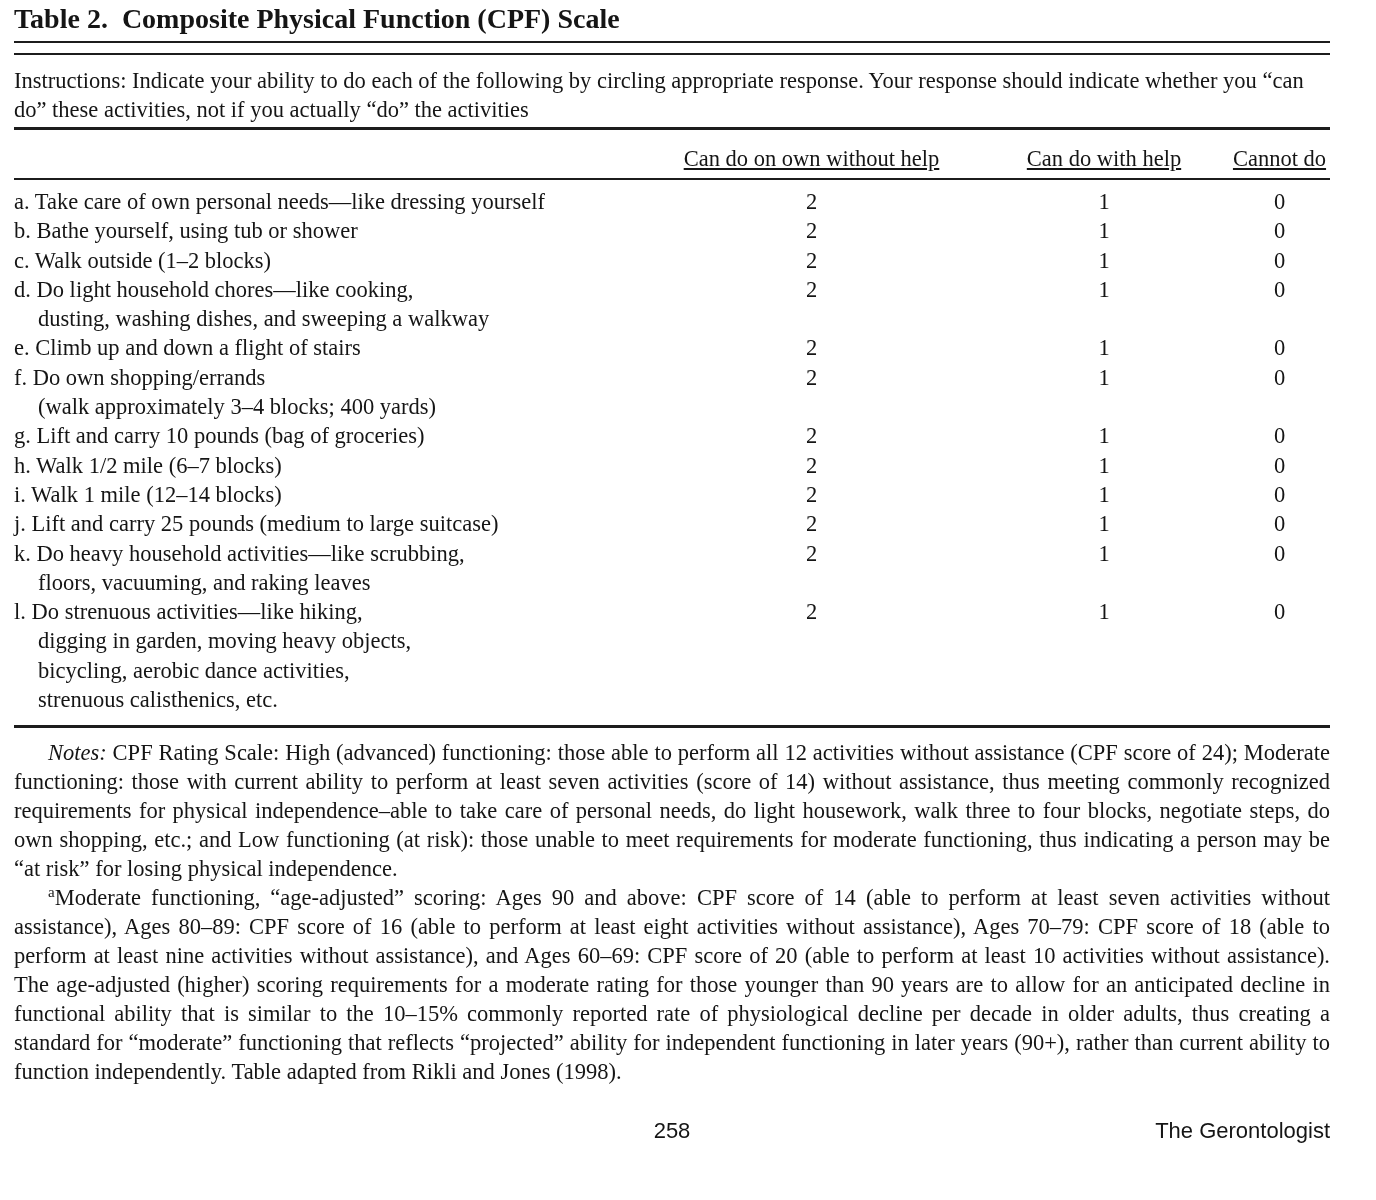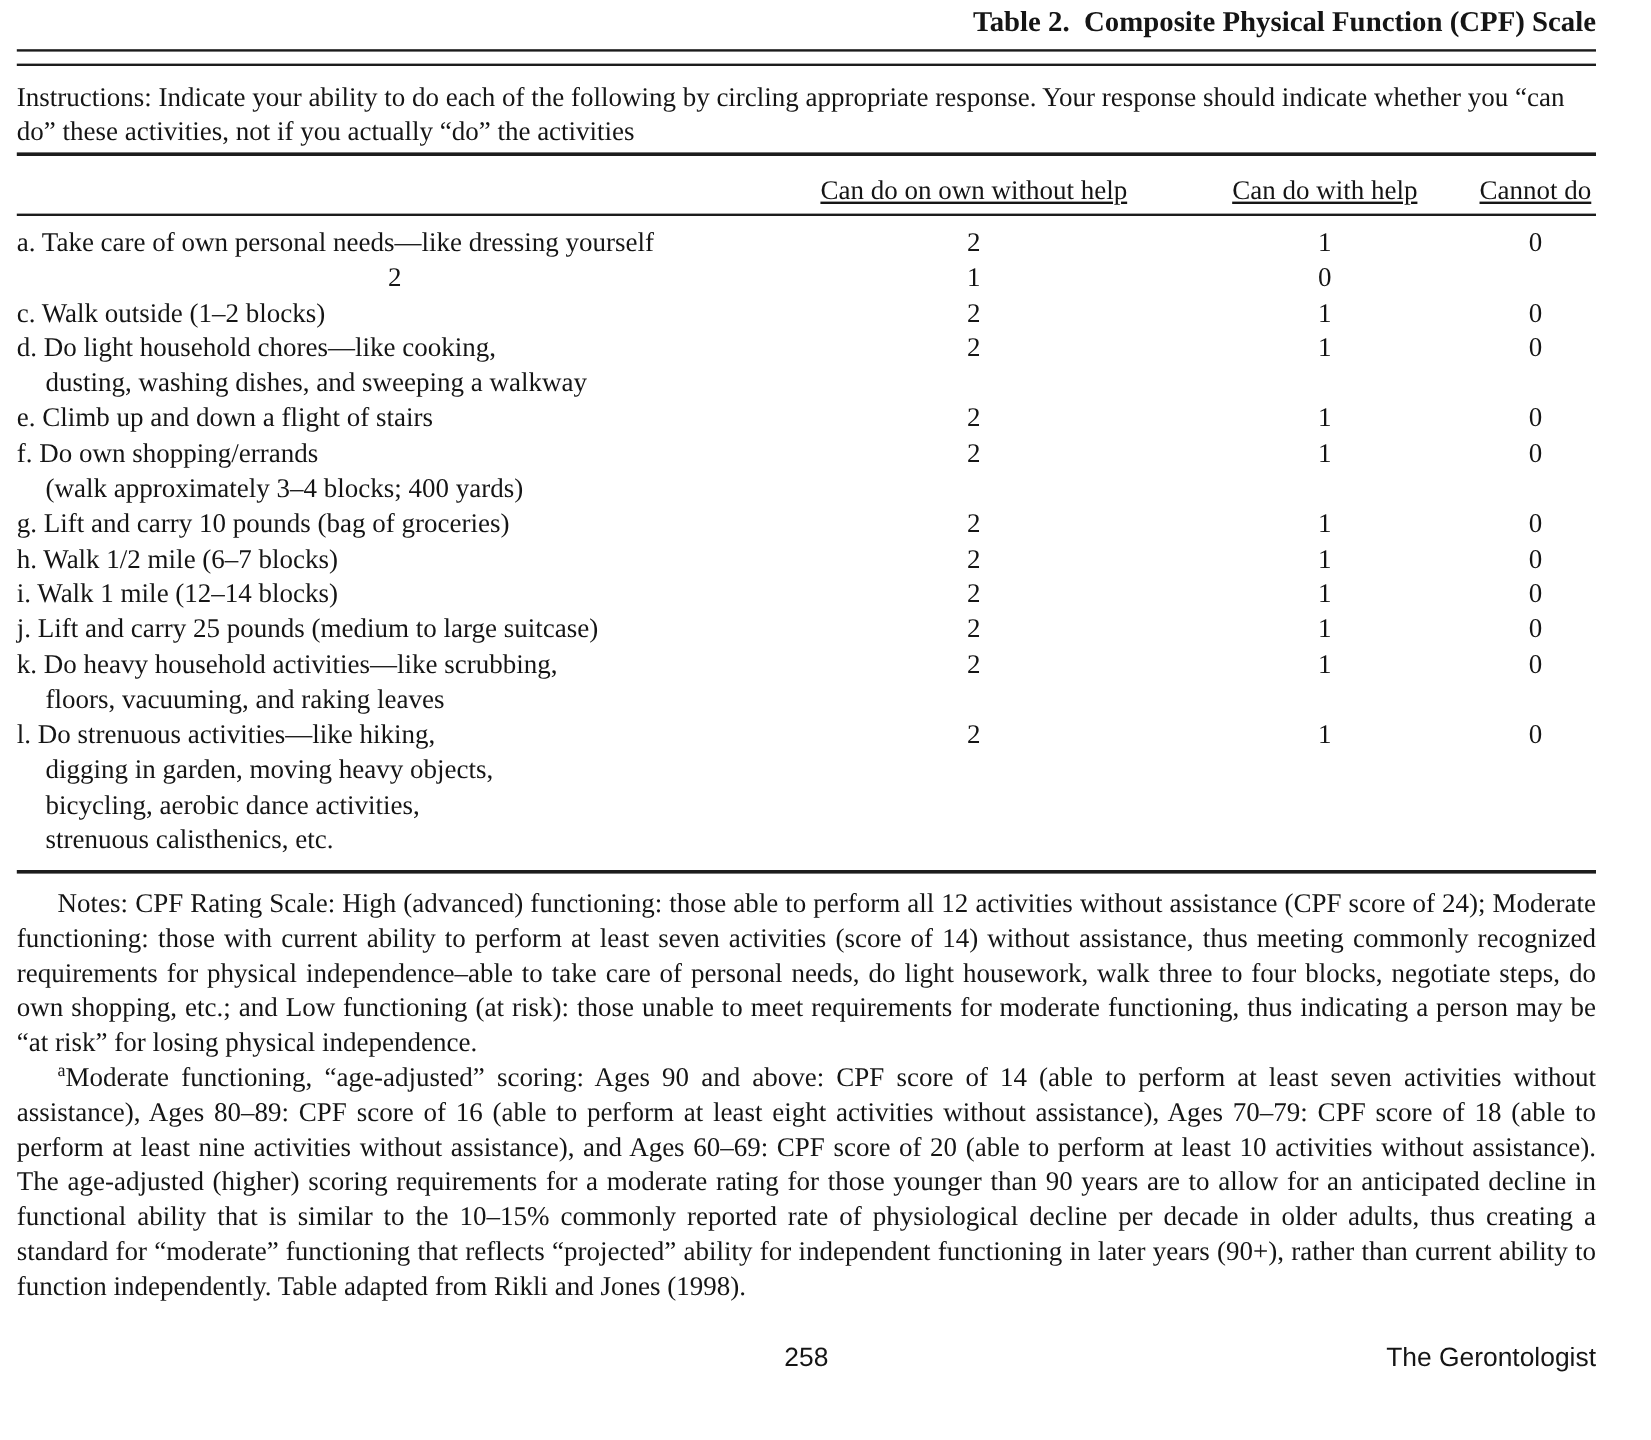--- a/index.html
+++ b/index.html
@@ -14,23 +14,23 @@
     height: 1200px;
     box-sizing: border-box;
     padding: 4px 46px 0 14px;
     background: #ffffff;
     font-family: "Liberation Serif", serif;
     font-size: 22.5px;
     line-height: 29px;
     overflow: hidden;
   }
   .title {
-    text-align: right;
+    text-align: left;
     font-weight: bold;
-    font-size: 24px;
+    font-size: 28px;
     line-height: 30px;
     white-space: pre-wrap;
   }
   .rule-double {
     margin-top: 7px;
     height: 10px;
     border-top: 2px solid #1c1c1c;
     border-bottom: 2px solid #1c1c1c;
   }
   .instructions {
@@ -71,21 +71,21 @@
     padding-left: 24px;
   }
   .notes {
     margin-top: 10px;
   }
   .note {
     margin: 0;
     text-align: justify;
     text-indent: 34px;
   }
-  .it { }
+  .it { font-style: italic; }
   sup.fn {
     font-size: 15px;
     line-height: 0;
     vertical-align: super;
   }
   .footer {
     position: relative;
     margin-top: 30px;
     height: 36px;
     font-family: "Liberation Sans", sans-serif;
@@ -126,20 +126,23 @@
   <div class="tbody">
       <div class="grid row">
     <div class="cell">
           <div class="line-main">a. Take care of own personal needs—like dressing yourself</div>
         </div>
     <div class="val">2</div>
     <div class="val">1</div>
     <div class="val">0</div>
   </div>
       <div class="grid row">
+    <div class="cell">
+          <div class="line-main">b. Bathe yourself, using tub or shower</div>
+        </div>
     <div class="val">2</div>
     <div class="val">1</div>
     <div class="val">0</div>
   </div>
       <div class="grid row">
     <div class="cell">
           <div class="line-main">c. Walk outside (1–2 blocks)</div>
         </div>
     <div class="val">2</div>
     <div class="val">1</div>

